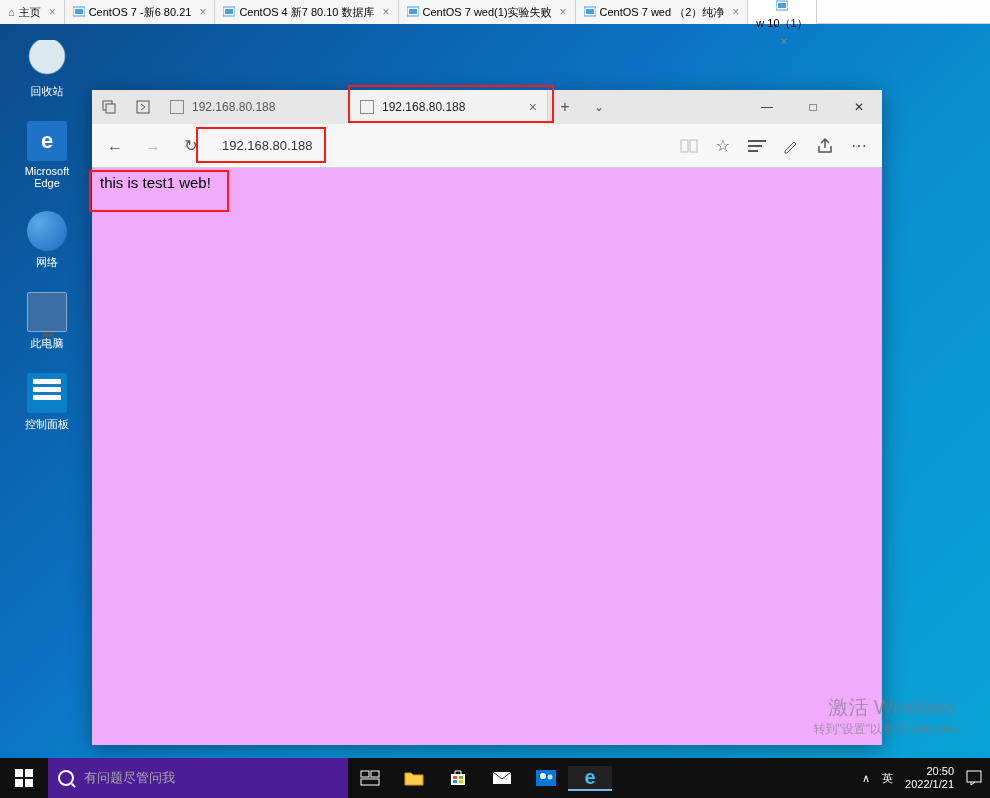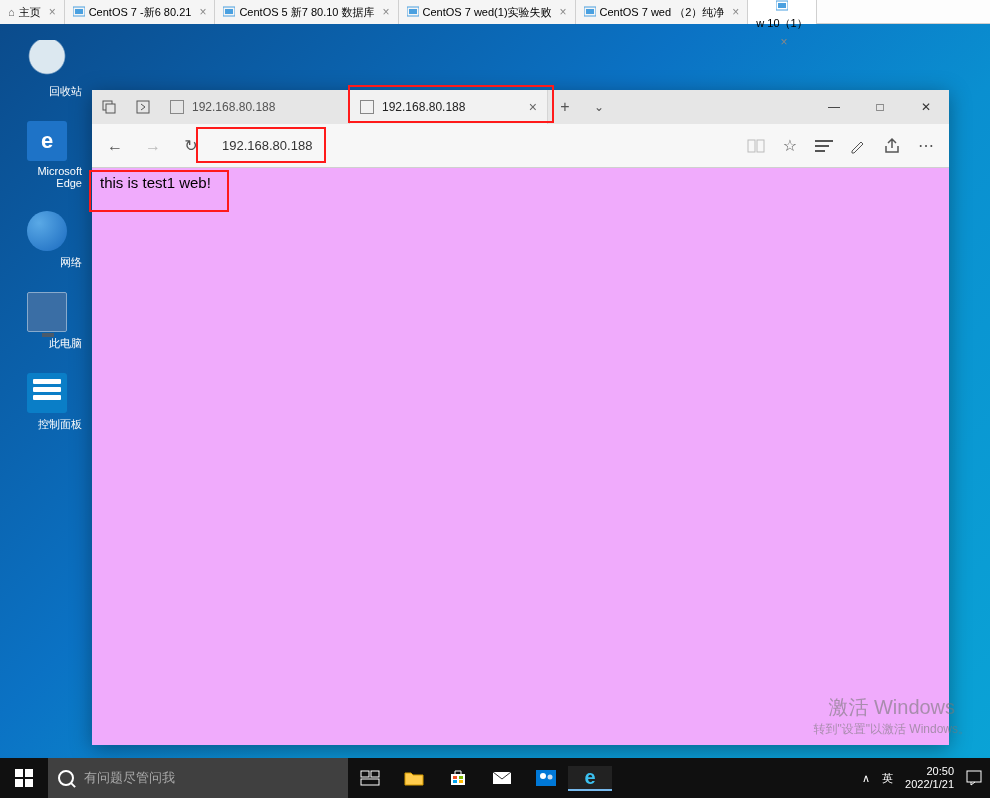--- a/index.html
+++ b/index.html
@@ -8,32 +8,32 @@
 
 .vm-tabs { position: absolute; top: 0; left: 0; right: 0; height: 24px; background: #fdfdfd; display: flex; border-bottom: 1px solid #d0d0d0; }
 .vm-tab { height: 24px; padding: 0 8px; display: flex; align-items: center; font-size: 11px; border-right: 1px solid #d0d0d0; gap: 4px; background: #f5f5f5; cursor: default; white-space: nowrap; }
 .vm-tab.active { background: #fff; flex-direction: column; }
 .vm-tab .close { color: #888; font-size: 12px; margin-left: 4px; }
 .vm-tab .home-ico { color: #666; }
 .vm-tab .vm-ico { width: 12px; height: 12px; display:inline-block; }
 
 
 .desktop-icons { position: absolute; top: 40px; left: 12px; width: 70px; }
-.dicon { width: 70px; text-align: right; color: #fff; font-size: 11px; margin-bottom: 22px; }
+.dicon { width: 70px; text-align: center; color: #fff; font-size: 11px; margin-bottom: 22px; }
 .dicon .img { width: 40px; height: 40px; margin: 0 auto 4px; }
 .recycle .img { background: radial-gradient(circle at 50% 40%, #dce8f0 55%, rgba(255,255,255,0) 60%); border-radius: 4px; position: relative; }
 .edge .img { background: #1e73c7; border-radius: 3px; display:flex; align-items:center; justify-content:center; color:#fff; font-weight:bold; font-size:22px; }
 .pc .img { background: #3a6ea5; border: 1px solid #88aacc; border-radius: 2px; position:relative; }
 .pc .img::after{content:"";position:absolute;bottom:-6px;left:14px;width:12px;height:4px;background:#4a5a6a;}
 .net .img { background: radial-gradient(circle at 30% 30%, #5aa9e6, #1a6abf); border-radius:50%; }
 .ctrl .img { background: #0a7ec7; border-radius:3px; display:flex; flex-direction:column; padding:6px; gap:3px;}
 .ctrl .img span{height:5px;background:#fff;border-radius:1px;}
 
 
-.edge-window { position: absolute; top: 90px; left: 92px; width: 857px; height: 655px; background: #fff; box-shadow: 0 4px 20px rgba(0,0,0,0.35); display:flex; flex-direction:column;justify-content:center; }
+.edge-window { position: absolute; top: 90px; left: 92px; width: 790px; height: 655px; background: #fff; box-shadow: 0 4px 20px rgba(0,0,0,0.35); display:flex; flex-direction:column;justify-content:center; }
 .edge-titlebar { height: 34px; background: #e6e6e6; display:flex; align-items:stretch; }
 .ttl-left { display:flex; align-items:center; }
 .ttl-btn { width: 34px; display:flex; align-items:center; justify-content:center; color:#444; font-size:13px; }
 .edge-tabs-area { flex:1; display:flex; align-items:stretch; position:relative; }
 .edge-tab { display:flex; align-items:center; padding: 0 10px; gap:8px; font-size:12px; border-right:1px solid #d5d5d5; }
 .edge-tab.inactive { background:#e6e6e6; color:#555; }
 .edge-tab.active { background:#f2f2f2; color:#222; }
 .edge-tab .tab-ico { width:14px;height:14px;border:1px solid #888; }
 .edge-tab .tab-close { color:#666; font-size:14px; }
 .edge-newtab { width:34px; display:flex; align-items:center; justify-content:center; font-size:16px; color:#555;}
@@ -57,21 +57,21 @@
 .watermark .l2 { font-size:12px; }
 
 
 .csdn { position:absolute; right:30px; bottom:10px; color: rgba(210,210,210,0.45); font-size:20px; letter-spacing:1px; }
 
 
 .taskbar { position:absolute; left:0; right:0; bottom:0; height:40px; background:#101010; display:flex; align-items:stretch; color:#fff; }
 .start { width:48px; display:flex; align-items:center; justify-content:center; }
 .start-grid { width:18px; height:18px; display:grid; grid-template-columns:1fr 1fr; grid-template-rows:1fr 1fr; gap:2px; }
 .start-grid span{ background:#fff; }
-.search { flex: 0 0 300px; background:#404040; display:flex; align-items:center; padding:0 10px; gap:10px; color:#aaa; font-size:13px;}
+.search { flex: 0 0 300px; background:#4c1d95; display:flex; align-items:center; padding:0 10px; gap:10px; color:#aaa; font-size:13px;}
 .search .circle { width:16px;height:16px;border:2px solid #fff; border-radius:50%; position:relative;}
 .search .circle::after{content:"";position:absolute;width:6px;height:2px;background:#fff;right:-4px;bottom:-2px;transform:rotate(45deg);}
 .task-icons { display:flex; align-items:center; }
 .tico { width:44px; display:flex; align-items:center; justify-content:center; font-size:18px; position:relative;}
 .tico.active { border-bottom:2px solid #76b9ed; background:rgba(255,255,255,0.08);}
 .tray { margin-left:auto; display:flex; align-items:center; padding:0 8px; gap:12px; font-size:11px; color:#fff;}
 .clock { text-align:right; line-height:1.2; font-size:11px;}
 
 
 .annotations { position:absolute; inset:0; pointer-events:none; }
@@ -97,21 +97,21 @@
     <span>CentOS 7 -新6 80.21</span>
     <span class="close">×</span>
   </div>
   <div class="vm-tab">
     <span class="vm-ico">
         <svg viewBox="0 0 12 12">
           <rect x="0" y="1" width="12" height="9" fill="none" stroke="#4aa0e0"></rect>
           <rect x="2" y="3" width="8" height="5" fill="#4aa0e0"></rect>
         </svg>
       </span>
-    <span>CentOS 5 新7 80.10 数据库</span>
+    <span>CentOS 4 新7 80.10 数据库</span>
     <span class="close">×</span>
   </div>
   <div class="vm-tab">
     <span class="vm-ico">
         <svg viewBox="0 0 12 12">
           <rect x="0" y="1" width="12" height="9" fill="none" stroke="#4aa0e0"></rect>
           <rect x="2" y="3" width="8" height="5" fill="#4aa0e0"></rect>
         </svg>
       </span>
     <span>CentOS 7 wed(1)实验失败</span>

